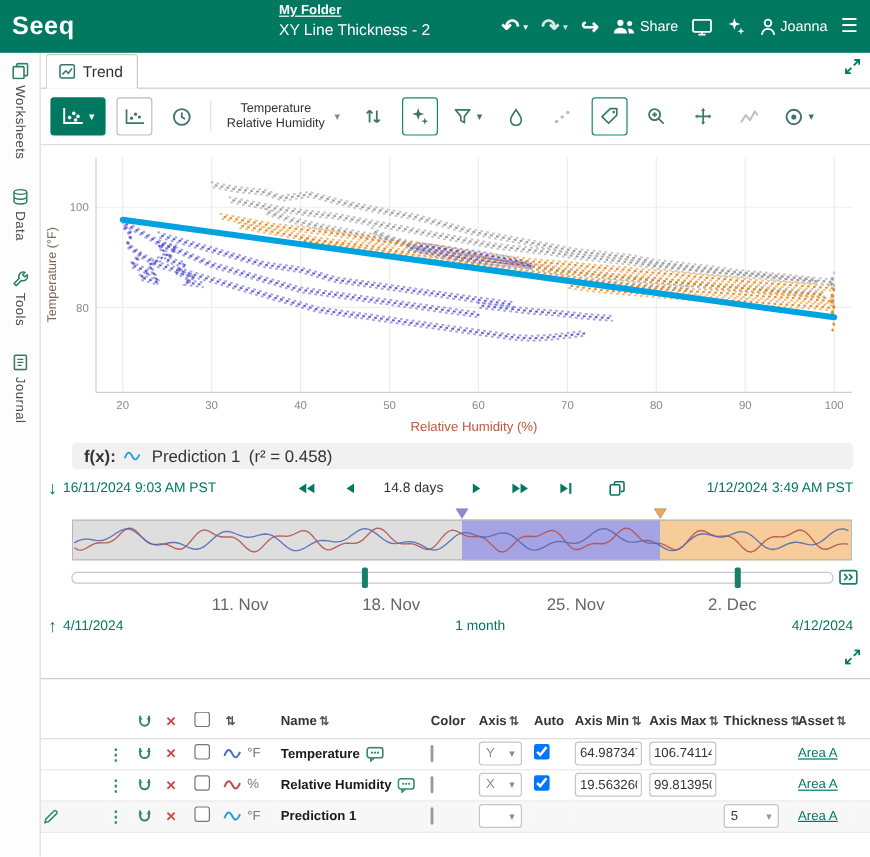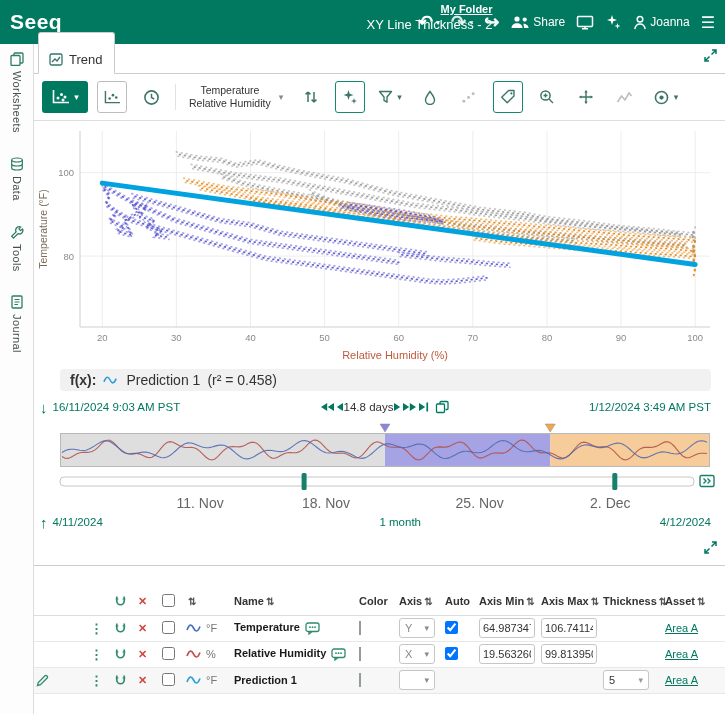--- a/index.html
+++ b/index.html
@@ -2,38 +2,38 @@
 <html><head>
 <meta charset="utf-8">
 <style>
   html,body{margin:0;padding:0;background:#fff;}
   *{box-sizing:border-box;font-family:"Liberation Sans",sans-serif;}
   .app{width:725px;height:714px;position:relative;overflow:hidden;background:#fff;}
 
   
   .topbar{height:44px;background:#007960;display:flex;align-items:center;padding:0 10px;position:relative;color:#fff;}
   .logo{font-size:21px;font-weight:800;letter-spacing:.5px;color:#fff;}
-  .topcenter{position:absolute;left:50%;top:3px;transform:translateX(-50%);text-align:right;width:260px;}
+  .topcenter{position:absolute;left:50%;top:3px;transform:translateX(-50%);text-align:left;width:260px;}
   .breadcrumb{font-size:11px;font-weight:bold;text-decoration:underline;color:#fff;cursor:pointer;}
   .doc-title{font-size:13px;color:#fff;margin-top:2px;white-space:nowrap;}
   .topright{margin-left:auto;display:flex;align-items:center;gap:11px;}
   .hicon{display:flex;align-items:center;gap:3px;font-size:12px;color:#fff;cursor:pointer;}
   .glyph{font-size:18px;line-height:1;font-weight:bold;}
   .tinycaret{font-size:8px;opacity:.9;}
 
   
   .body{display:flex;height:670px;}
   .sidebar{width:34px;border-right:1px solid #ddd;background:#fdfdfd;display:flex;flex-direction:column;align-items:center;padding-top:8px;gap:24px;}
   .side-item{display:flex;flex-direction:column;align-items:center;gap:5px;cursor:pointer;color:#2e7d64;}
   .side-label{writing-mode:vertical-rl;font-size:11px;color:#45504d;letter-spacing:.4px;}
   .main{flex:1;display:flex;flex-direction:column;min-width:0;}
 
   
   .tabbar{height:30px;border-bottom:1px solid #ccc;display:flex;align-items:flex-end;padding-left:4px;position:relative;flex:none;}
-  .tab{display:flex;align-items:center;gap:6px;padding:19px 12px 6px 10px;border:1px solid #ccc;border-bottom:1px solid #fff;border-radius:3px 3px 0 0;margin-bottom:-1px;background:#fff;font-size:13px;color:#333;cursor:pointer;}
+  .tab{display:flex;align-items:center;gap:6px;padding:6px 12px 6px 10px;border:1px solid #ccc;border-bottom:1px solid #fff;border-radius:3px 3px 0 0;margin-bottom:-1px;background:#fff;font-size:13px;color:#333;cursor:pointer;}
   .tab .ticon{color:#34766a;display:flex;}
   .expand{position:absolute;right:8px;top:5px;color:#007960;cursor:pointer;display:flex;}
 
   
   .toolbar{height:47px;border-bottom:1px solid #ddd;display:flex;align-items:center;padding:0 8px;gap:9px;flex:none;}
   .tbtn{height:32px;min-width:30px;display:flex;align-items:center;justify-content:center;gap:4px;border-radius:3px;color:#3d7668;cursor:pointer;padding:0 4px;}
   .tbtn.active{background:#007960;color:#fff;min-width:46px;}
   .tbtn.box{border:1px solid #bdbdbd;}
   .tbtn.tealbox{border:1px solid #128a6d;}
   .tbtn.dim{color:#bdbdbd;}
@@ -44,21 +44,21 @@
 
   
   .chart-wrap{flex:none;}
   svg{display:block;}
   .fx-bar{margin:2px 14px 2px 26px;height:22px;background:#f1f1f1;border-radius:4px;display:flex;align-items:center;gap:7px;padding:0 10px;font-size:14px;color:#333;flex:none;}
   .fx-label{font-weight:bold;}
 
   
   .range-nav{height:28px;display:flex;align-items:center;padding:0 14px 0 6px;color:#007960;font-size:11.5px;flex:none;}
   .rn-left,.rn-right{display:flex;align-items:center;gap:5px;}
-  .rn-center{margin:0 auto;display:flex;align-items:center;gap:0;}
+  .rn-center{margin:0 auto;display:flex;align-items:center;gap:24px;}
   .rn-dur{color:#333;}
   .navicon{display:flex;color:#007960;cursor:pointer;}
   .bigarrow{font-size:15px;font-weight:bold;color:#007960;}
 
   .timeline-wrap{margin-left:26px;flex:none;position:relative;}
   .slider-wrap{position:relative;height:26px;flex:none;}
   .slider-icon{position:absolute;right:10px;top:4px;color:#17806b;cursor:pointer;}
   .tick-row{position:relative;height:15px;font-size:14px;color:#666;flex:none;}
   .tick-row span{position:absolute;transform:translateX(-50%);white-space:nowrap;}
 

